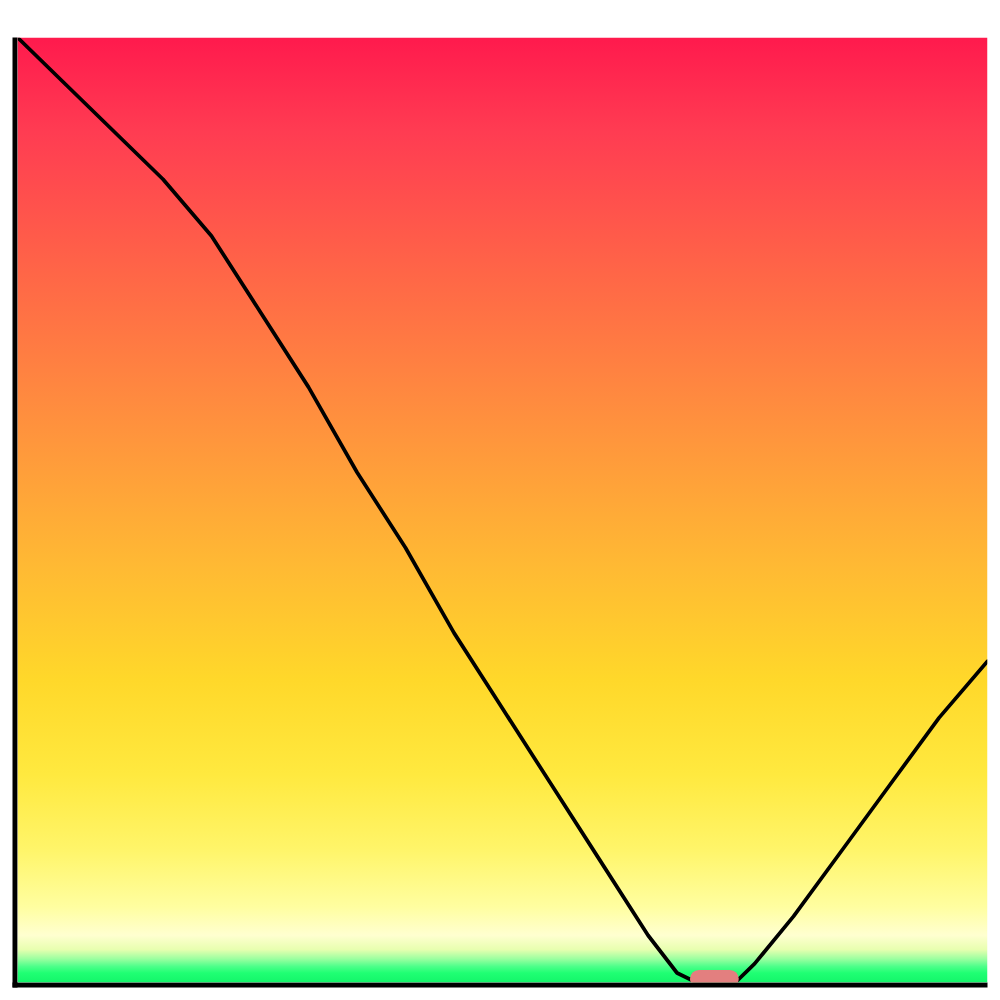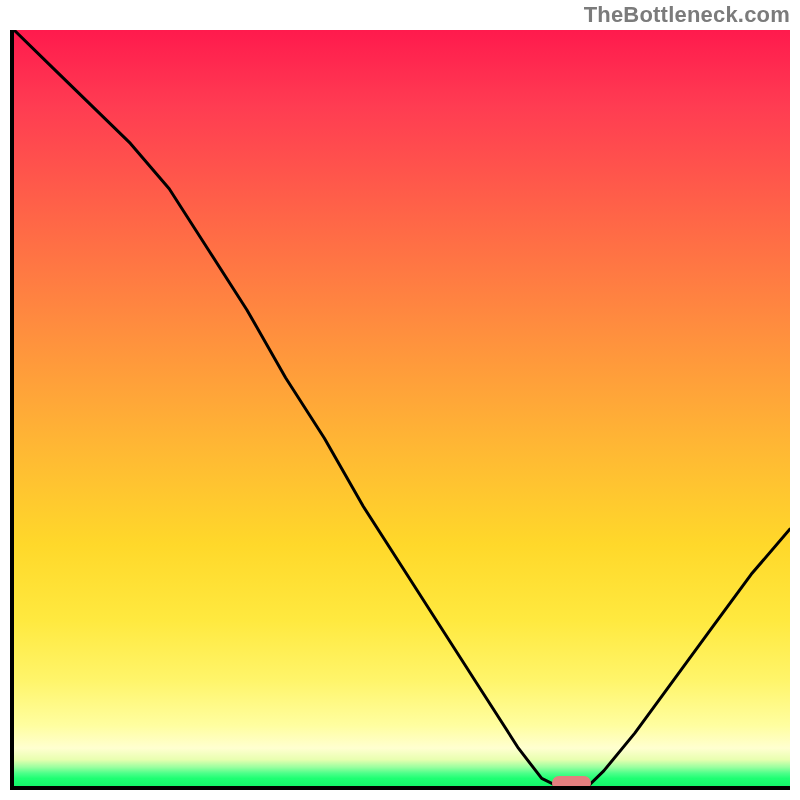--- a/index.html
+++ b/index.html
@@ -74,21 +74,20 @@
     width: 40px;
     height: 14px;
     background: #e37f7f;
     border-radius: 7px;
   }
 </style>
 </head>
 <body>
 
 <div class="frame">
-  <div class="watermark">TheBottleneck.com</div>
 
   <div class="plot">
     <div class="gradient"></div>
 
     <svg class="curve" viewBox="0 0 780 756" preserveAspectRatio="none">
       <path d="M0.0 0.0 L39.0 37.8 L78.0 75.6 L117.0 113.4 L156.0 158.8 L195.0 219.2 L234.0 279.7 L273.0 347.8 L312.0 408.2 L351.0 476.3 L390.0 536.8 L429.0 597.2 L468.0 657.7 L507.0 718.2 L530.4 748.4 L546.0 756.0 L561.6 756.0 L577.2 756.0 L592.8 740.9 L624.0 703.1 L663.0 650.2 L702.0 597.2 L741.0 544.3 L780.0 499.0" fill="none" stroke="#000" stroke-width="3" stroke-linecap="round" stroke-linejoin="round"></path>
     </svg>
 
     <div class="marker" style="left: 538.2px; width: 39px; top: 746px;"></div>
   </div>

